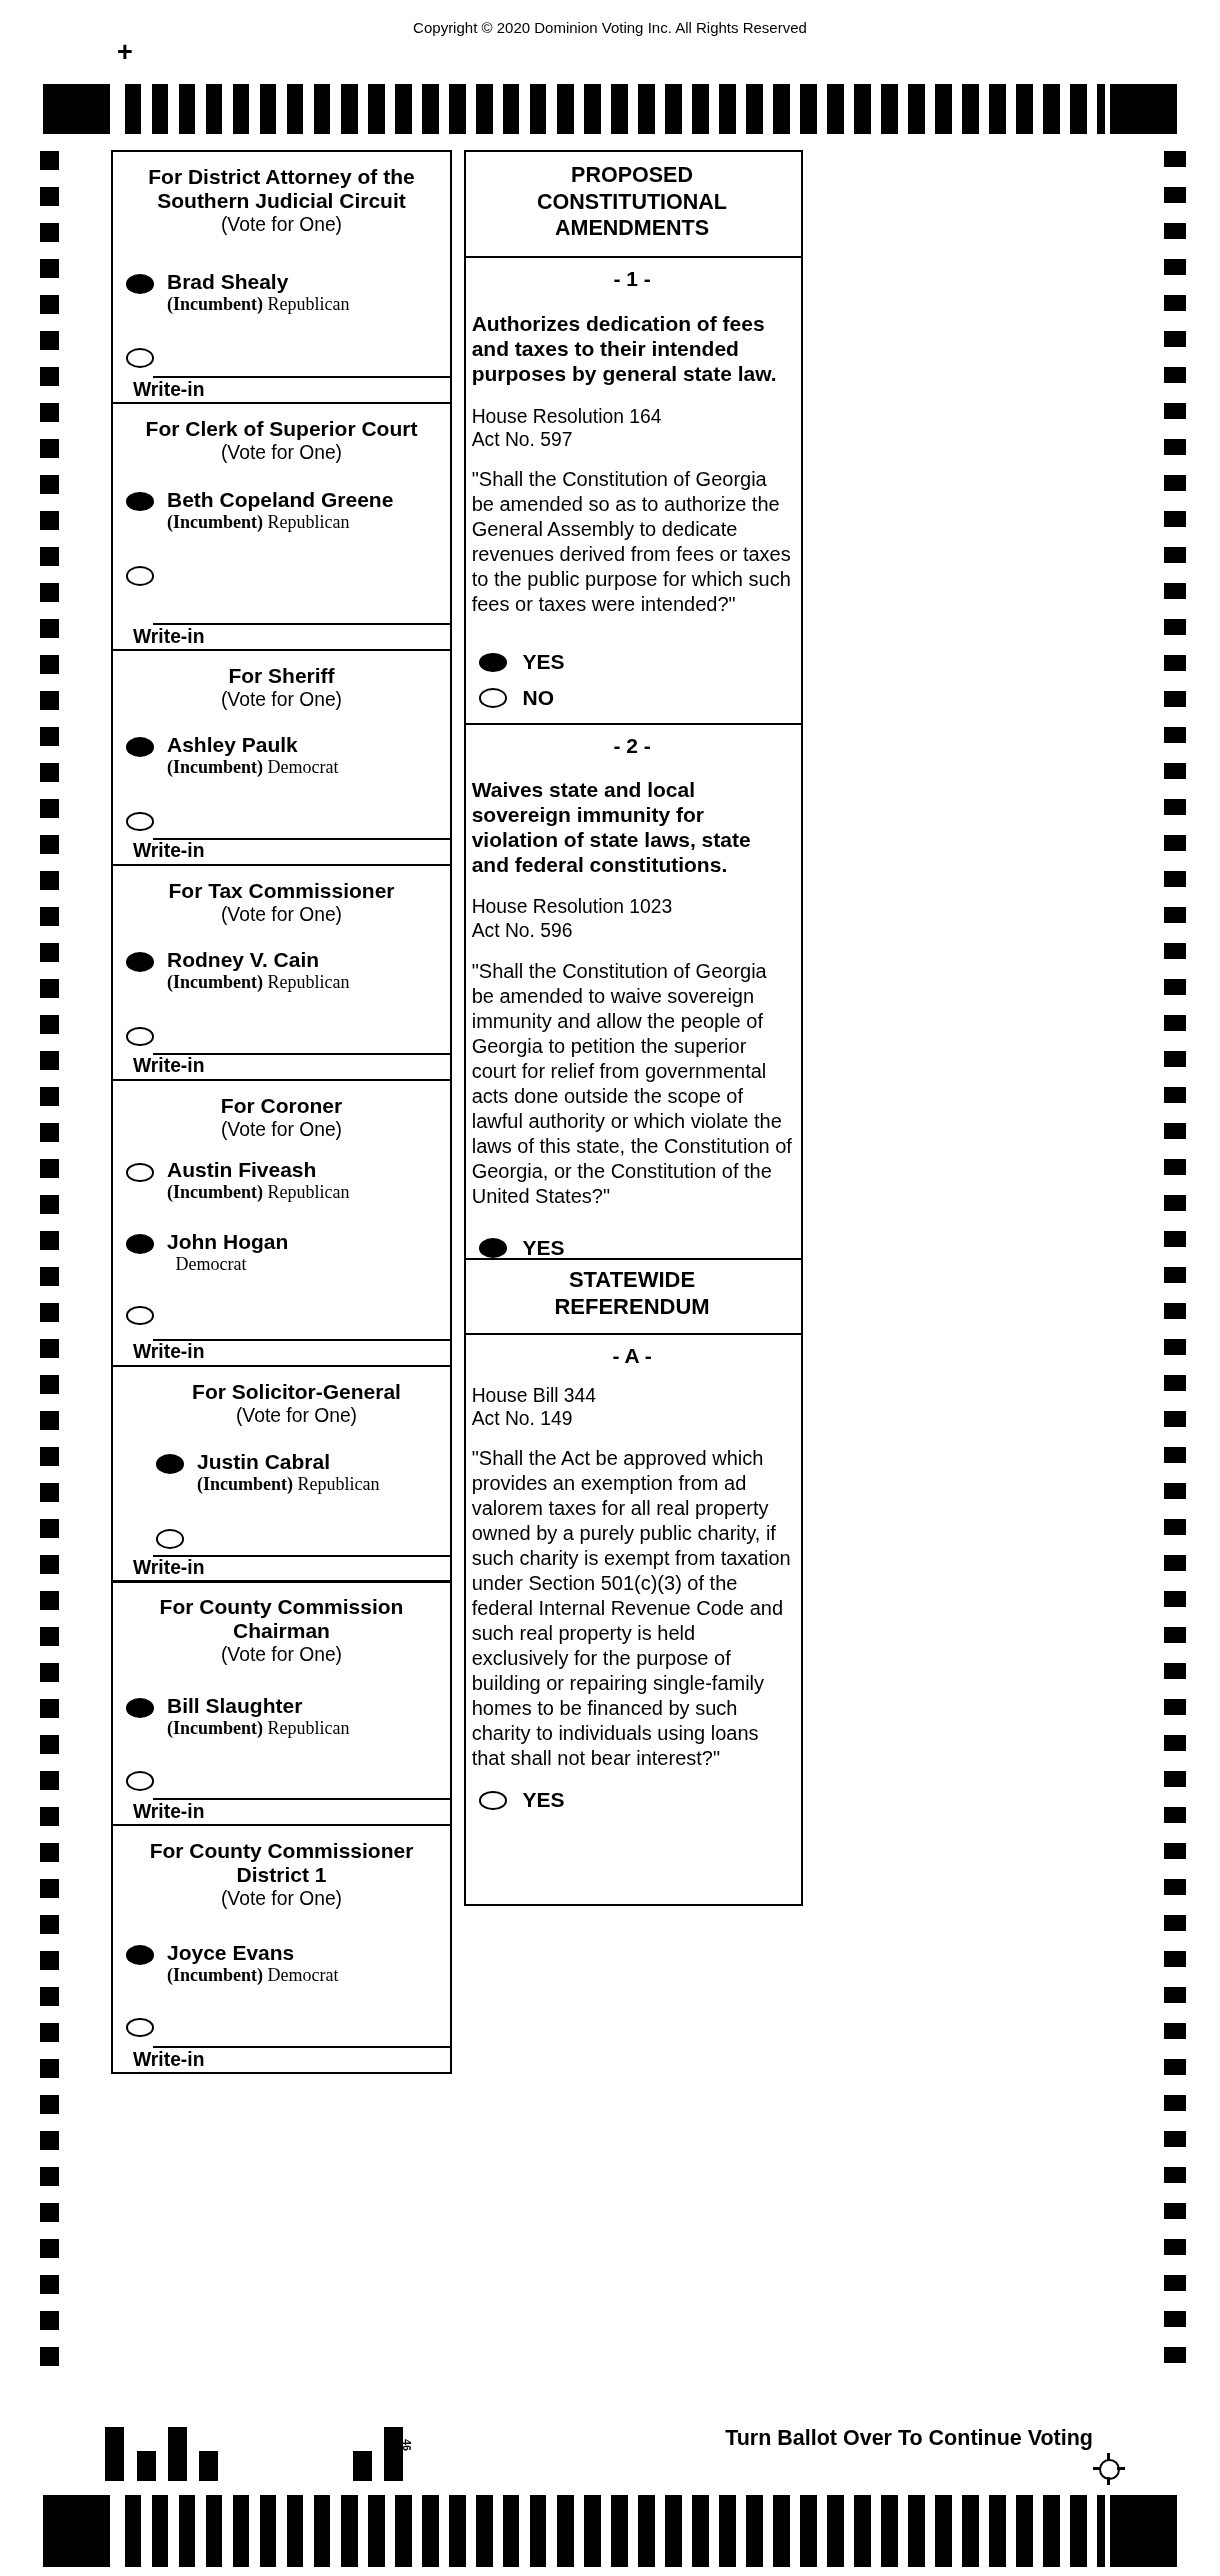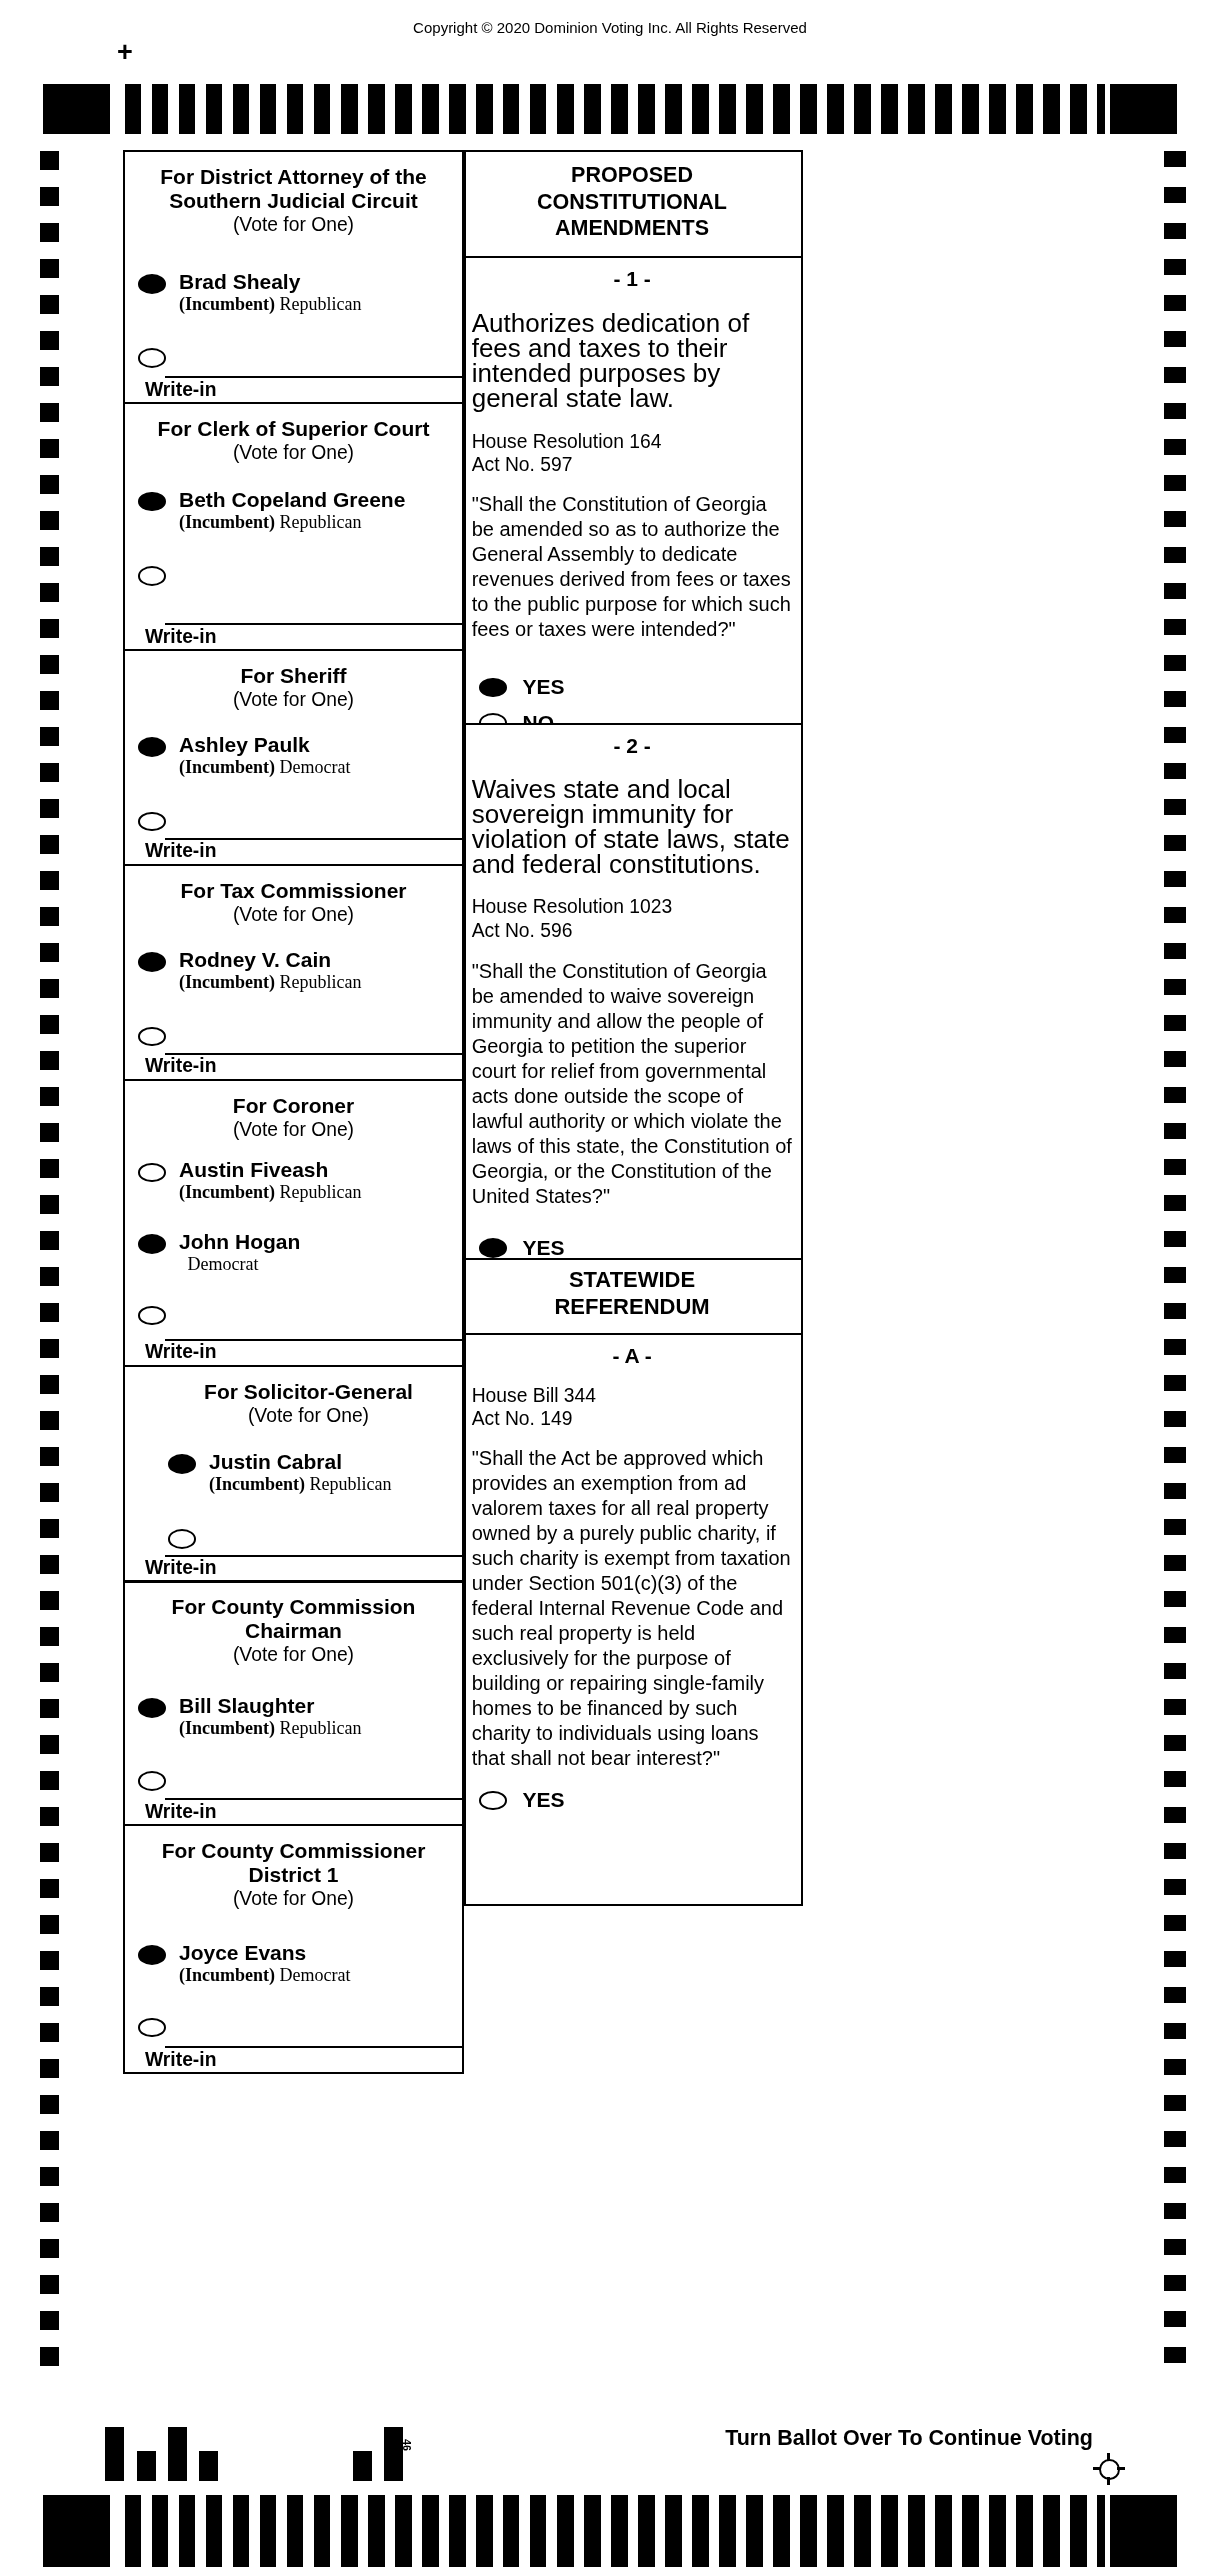--- a/index.html
+++ b/index.html
@@ -27,21 +27,21 @@
   .idbar.short{top:2451px;height:30px;}
   .serial-mark{position:absolute;left:401px;top:2439px;font-size:10.7px;font-weight:bold;
                writing-mode:vertical-rl;}
   .target{position:absolute;left:1093px;top:2453px;width:31.5px;height:31.5px;}
   .target .ring{position:absolute;left:5.7px;top:5.7px;width:17px;height:17px;border:2.1px solid #000;border-radius:50%;}
   .target .tickv{position:absolute;left:14.3px;width:2.9px;height:7.2px;background:#000;}
   .target .tickh{position:absolute;top:14.3px;width:7.2px;height:2.9px;background:#000;}
   .t-n{top:0;} .t-s{bottom:0;} .t-w{left:0;} .t-e{right:0;}
   .turnover{position:absolute;top:2426px;right:127px;font-size:21.5px;font-weight:bold;}
   
-  .contests{position:absolute;left:123px;top:150px;width:341px;}
+  .contests{position:absolute;left:111px;top:150px;width:341px;}
   .measures{position:absolute;left:464px;top:150px;width:339px;border:2.1px solid #000;box-sizing:border-box;}
   .contest{position:relative;border:2.1px solid #000;box-sizing:border-box;padding-top:13px;overflow:hidden;}
   .contest + .contest{margin-top:-2.1px;}
   .c1{height:254px;} .c2{height:249px;} .c3{height:217px;} .c4{height:217px;}
   .c5{height:288px;} .c6{height:218px;padding-left:30px;} .c7{height:246px;} .c8{height:250px;}
   .ctitle{font-weight:bold;font-size:21px;line-height:24px;text-align:center;}
   .cvote{font-size:19.3px;line-height:23.6px;text-align:center;}
   .cand{display:flex;align-items:flex-start;margin-left:13px;}
   .oval{width:24px;height:15.7px;border:2.1px solid #000;border-radius:50%;flex:none;background:#fff;}
   .oval.filled{background:#000;}
@@ -51,21 +51,21 @@
   .cdetail{font-size:18px;line-height:21.5px;font-family:Liberation Serif, serif;}
   .cdetail .b{font-weight:bold;}
   .wline{position:absolute;bottom:24px;left:40px;right:0;border-top:2.1px solid #000;}
   .wlabel{position:absolute;bottom:1.4px;left:20px;font-weight:bold;font-size:19.3px;}
   
   .msec{box-sizing:border-box;border-bottom:2.1px solid #000;overflow:hidden;padding:0 8.6px 0 5.7px;}
   .msec:last-child{border-bottom:none;}
   .mhead{height:106px;padding-top:10px;text-align:center;font-weight:bold;font-size:21.5px;line-height:26.5px;}
   .m1{height:467px;} .m2{height:535px;} .rhead{height:75px;padding-top:7.2px;text-align:center;font-weight:bold;font-size:22px;line-height:26.5px;} .mA{height:569px;}
   .mnum{text-align:center;font-weight:bold;font-size:21px;line-height:21.5px;}
-  .msummary{font-weight:normal;font-size:26px;line-height:25px;}
+  .msummary{font-weight:bold;font-size:21px;line-height:25px;}
   .mref{font-size:19.3px;line-height:23.6px;}
   .mquestion{font-size:20px;line-height:25px;}
   .opt{display:flex;align-items:center;margin-left:7.2px;}
   .opt .olabel{margin-left:15.7px;font-weight:bold;font-size:21px;}
 </style>
 </head>
 <body>
 
 <div class="page">
 

